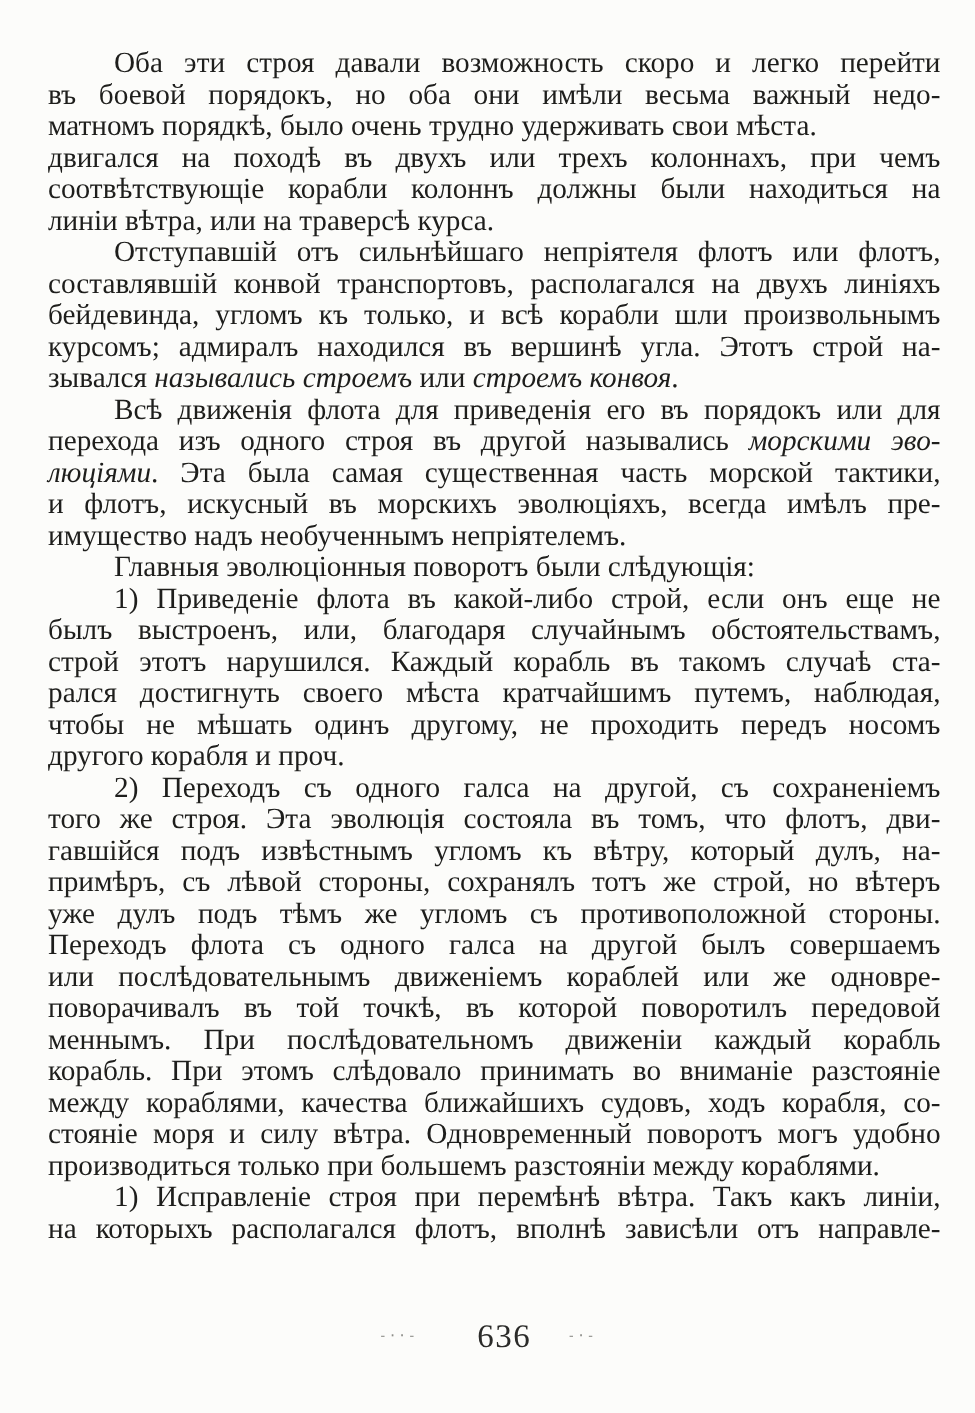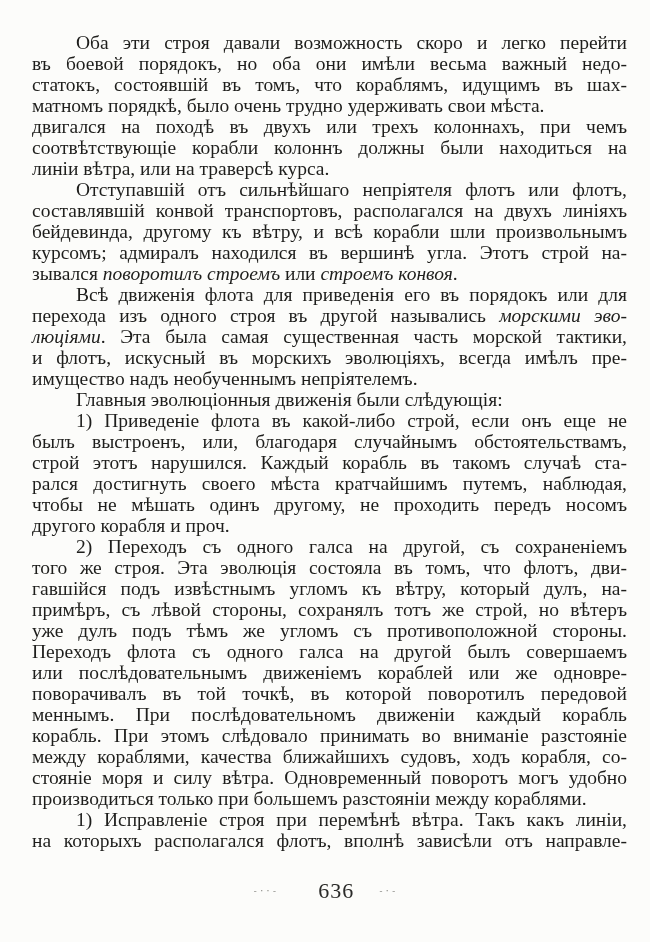--- a/index.html
+++ b/index.html
@@ -71,36 +71,35 @@
     font-family: "DejaVu Sans Mono", monospace;
   }
 </style>
 </head>
 <body>
 
 <div class="page">
   <div class="text-block">
       <div class="line first"><span>Оба эти строя давали возможность скоро и легко перейти</span></div>
       <div class="line"><span>въ боевой порядокъ, но оба они имѣли весьма важный недо-</span></div>
-      <div class="line"><span>статокъ, состоявшій въ томъ, что кораблямъ, идущимъ въ шах-</span></div>
       <div class="line end"><span>матномъ порядкѣ, было очень трудно удерживать свои мѣста.</span></div>
       <div class="line"><span>двигался на походѣ въ двухъ или трехъ колоннахъ, при чемъ</span></div>
       <div class="line"><span>соотвѣтствующіе корабли колоннъ должны были находиться на</span></div>
       <div class="line end"><span>линіи вѣтра, или на траверсѣ курса.</span></div>
       <div class="line first"><span>Отступавшій отъ сильнѣйшаго непріятеля флотъ или флотъ,</span></div>
       <div class="line"><span>составлявшій конвой транспортовъ, располагался на двухъ линіяхъ</span></div>
-      <div class="line"><span>бейдевинда, другому къ вѣтру, и всѣ корабли шли произвольнымъ</span></div>
+      <div class="line"><span>бейдевинда, угломъ къ только, и всѣ корабли шли произвольнымъ</span></div>
       <div class="line"><span>курсомъ; адмиралъ находился въ вершинѣ угла. Этотъ строй на-</span></div>
-      <div class="line end"><span>зывался </span><span class="it">поворотилъ строемъ</span><span> или </span><span class="it">строемъ конвоя</span><span>.</span></div>
+      <div class="line end"><span>зывался </span><span class="it">назывались строемъ</span><span> или </span><span class="it">строемъ конвоя</span><span>.</span></div>
       <div class="line first"><span>Всѣ движенія флота для приведенія его въ порядокъ или для</span></div>
       <div class="line"><span>перехода изъ одного строя въ другой назывались </span><span class="it">морскими эво-</span></div>
       <div class="line"><span class="it">люціями</span><span>. Эта была самая существенная часть морской тактики,</span></div>
       <div class="line"><span>и флотъ, искусный въ морскихъ эволюціяхъ, всегда имѣлъ пре-</span></div>
       <div class="line end"><span>имущество надъ необученнымъ непріятелемъ.</span></div>
-      <div class="line first end"><span>Главныя эволюціонныя движенія были слѣдующія:</span></div>
+      <div class="line first end"><span>Главныя эволюціонныя поворотъ были слѣдующія:</span></div>
       <div class="line first"><span>1) Приведеніе флота въ какой-либо строй, если онъ еще не</span></div>
       <div class="line"><span>былъ выстроенъ, или, благодаря случайнымъ обстоятельствамъ,</span></div>
       <div class="line"><span>строй этотъ нарушился. Каждый корабль въ такомъ случаѣ ста-</span></div>
       <div class="line"><span>рался достигнуть своего мѣста кратчайшимъ путемъ, наблюдая,</span></div>
       <div class="line"><span>чтобы не мѣшать одинъ другому, не проходить передъ носомъ</span></div>
       <div class="line end"><span>другого корабля и проч.</span></div>
       <div class="line first"><span>2) Переходъ съ одного галса на другой, съ сохраненіемъ</span></div>
       <div class="line"><span>того же строя. Эта эволюція состояла въ томъ, что флотъ, дви-</span></div>
       <div class="line"><span>гавшійся подъ извѣстнымъ угломъ къ вѣтру, который дулъ, на-</span></div>
       <div class="line"><span>примѣръ, съ лѣвой стороны, сохранялъ тотъ же строй, но вѣтеръ</span></div>

